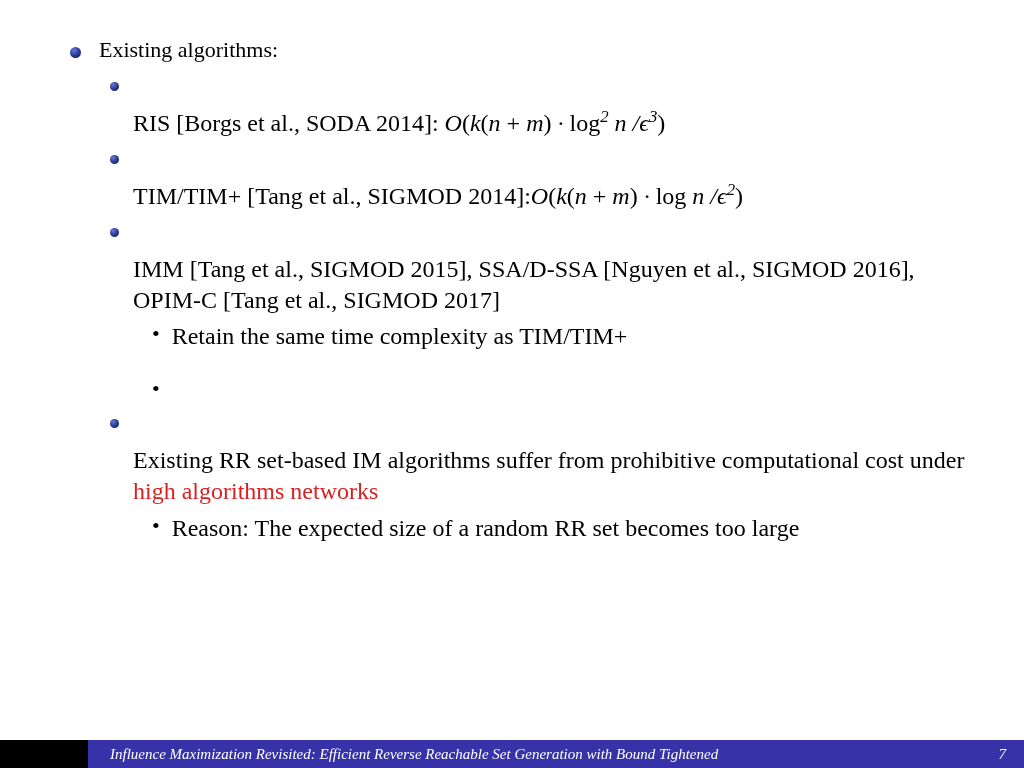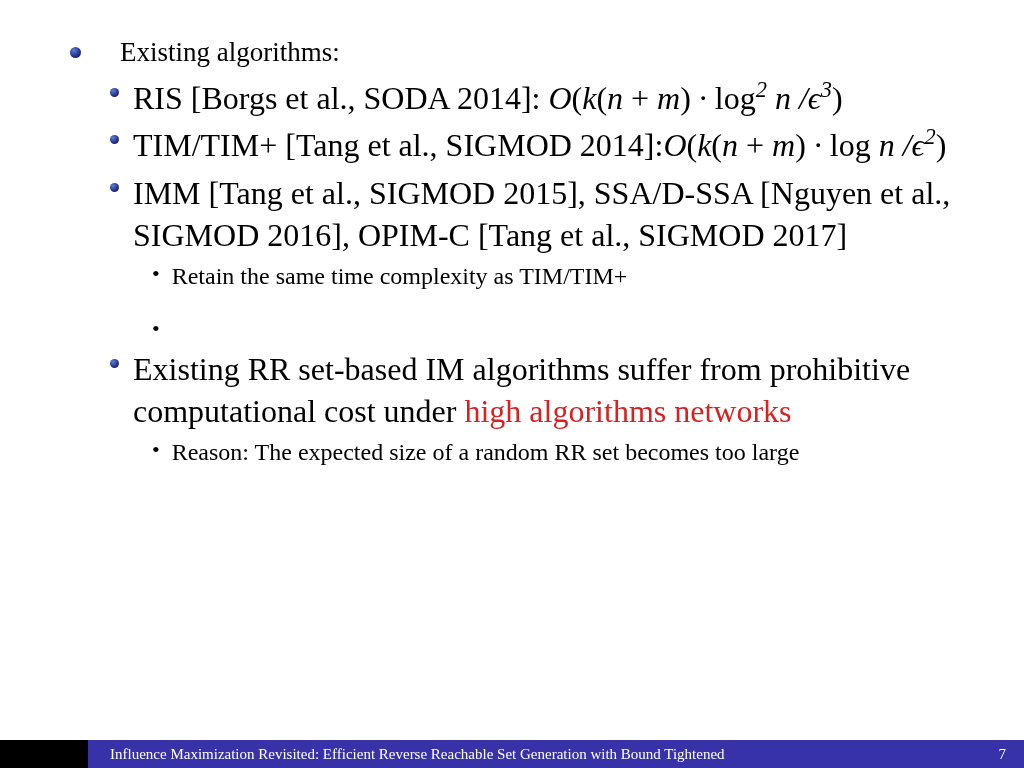--- a/index.html
+++ b/index.html
@@ -28,43 +28,43 @@
   .lvl1 > li > .row { display: flex; align-items: flex-start; }
   .bullet-dot {
     flex: 0 0 auto;
     width: 11px; height: 11px; border-radius: 50%;
     background: radial-gradient(circle at 35% 30%, #5f7bd6 0%, #27348f 55%, #0e1240 100%);
     margin-top: 11px; margin-right: 18px;
   }
   .bullet-dot.sm {
     width: 9px; height: 9px; margin-top: 10px; margin-right: 14px;
   }
-  .lvl1-text { font-size: 27px; line-height: 1.25; margin-left: 21px; }
+  .lvl1-text { font-size: 22px; line-height: 1.25; }
   .lvl2 { margin-top: 8px; margin-left: 40px; }
   .lvl2 > li { margin-bottom: 6px; }
   .lvl2 > li > .row { display: flex; align-items: flex-start; }
-  .lvl2-text { font-size: 32px; line-height: 1.3; }
+  .lvl2-text { font-size: 24px; line-height: 1.3; margin-top: 36px; }
   .lvl3 { margin-top: 4px; margin-left: 42px; }
   .lvl3 > li { margin-bottom: 4px; }
   .lvl3 > li > .row { display: flex; align-items: flex-start; }
   .lvl3-bullet { flex: 0 0 auto; font-size: 22px; line-height: 1.3; margin-right: 12px; }
   .lvl3-text { font-size: 24px; line-height: 1.35; }
   .highlight { color: #d92121; }
   .math { font-family: "Cambria Math", "STIXGeneral", "Times New Roman", serif; font-style: italic; }
   .math .up { font-style: normal; }
   sup { font-size: 0.7em; vertical-align: super; line-height: 0; }
   .footer {
     position: absolute; left: 0; bottom: 0; width: 100%; height: 28px;
     display: flex;
   }
   .footer-black { flex: 0 0 88px; background: #000; }
   .footer-blue {
     flex: 1; background: #3732a7; color: #fff;
     display: flex; align-items: center; justify-content: space-between;
-    padding: 0 18px 0 22px; font-size: 15px;
+    padding: 0 18px 0 22px; font-size: 15px; font-style: italic;
   }
   .footer-title { font-family: "Times New Roman", serif; }
   .footer-page { font-family: "Times New Roman", serif; }
 </style>
 </head>
 <body>
 
 <div class="slide">
 
   <div class="content">

